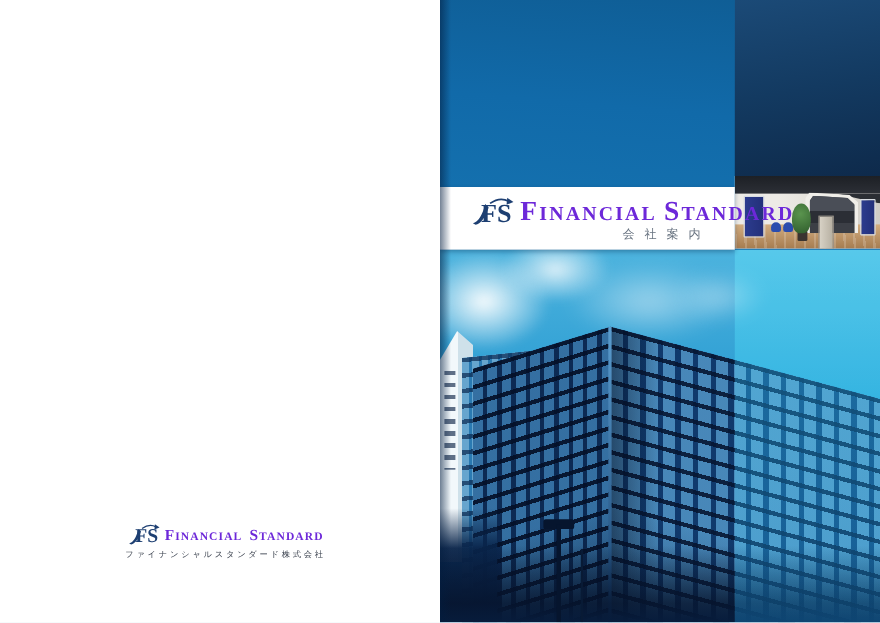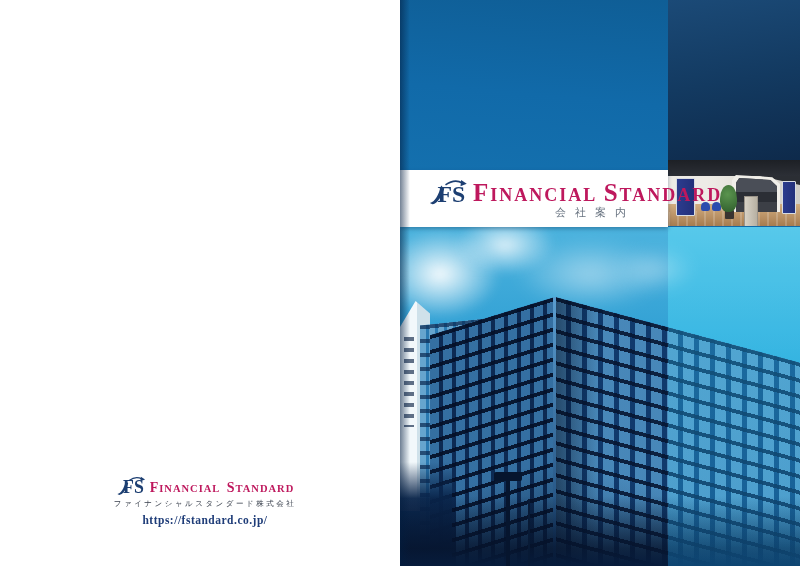--- a/index.html
+++ b/index.html
@@ -6,21 +6,21 @@
   .canvas{position:relative;width:800px;height:566px;background:#ffffff;overflow:hidden;
           font-family:"Liberation Serif",serif;}
   .abs{position:absolute;}
 
   
   .back-cover{position:absolute;left:0;top:0;width:400px;height:566px;background:#ffffff;}
   .company-info-block{position:absolute;left:55px;top:476px;width:300px;text-align:center;}
   .logo-row{display:flex;align-items:center;justify-content:center;gap:4px;}
   .fs-mark{display:inline-block;}
 
-  .brand{color:#be185d;font-family:"Liberation Serif",serif;font-weight:600;white-space:nowrap;}
+  .brand{color:#6d28d9;font-family:"Liberation Serif",serif;font-weight:600;white-space:nowrap;}
   .brand .word{margin-right:.4em;}
   .brand .word:last-child{margin-right:0;}
   .brand-sm{letter-spacing:1px;}
   .brand-sm .cap{font-size:14px;}
   .brand-sm .rest{font-size:10.5px;}
   .brand-lg{letter-spacing:2px;}
   .brand-lg .cap{font-size:25px;}
   .brand-lg .rest{font-size:18px;}
 
   .company-jp{margin-top:2px;font-size:7.5px;letter-spacing:2.5px;color:#39404d;
@@ -111,21 +111,21 @@
   .in-chair{width:9px;height:9px;border-radius:50% 50% 25% 25%;background:#2a4cae;}
   .in-chair1{left:33px;top:42px;}
   .in-chair2{left:44px;top:42px;}
   .in-stand{left:76px;top:36px;width:12px;height:30px;
             background:linear-gradient(90deg,#d8d2c6,#b7b0a2);border:1px solid #9b948a;}
 
   
   .title-band{left:0;top:170px;width:268px;height:57px;background:#ffffff;
               box-shadow:0 2px 4px rgba(0,40,80,.35);}
   .band-logo-row{position:absolute;left:28px;top:9px;display:flex;align-items:center;gap:5px;}
-  .band-subtitle{position:absolute;right:33px;bottom:7px;font-size:11px;letter-spacing:9px;
+  .band-subtitle{position:absolute;right:22px;bottom:7px;font-size:11px;letter-spacing:9px;
                  color:#687380;font-family:"Liberation Sans",sans-serif;}
 
   .spine-shadow{left:0;top:0;width:10px;height:566px;
                 background:linear-gradient(90deg,rgba(2,28,62,.55),rgba(2,28,62,0));}
 </style>
 </head>
 <body>
 
 <div class="canvas">
 
@@ -134,21 +134,20 @@
       <div class="logo-row">
         <svg class="fs-mark" width="30" height="21" viewBox="0 0 64 44" aria-hidden="true">
           <path d="M3 38 C11 36 17 26 21 10 L26 15 C21 30 14 39 7 40 Z" fill="#1d3f72"></path>
           <text x="15" y="36" font-family="Liberation Serif, serif" font-size="38" font-weight="bold" fill="#1d3f72">FS</text>
           <path d="M28 9 C38 2 48 2 55 6" fill="none" stroke="#1d3f72" stroke-width="2.5"></path>
           <path d="M53 1 L62 7 L52 11 Z" fill="#1d3f72"></path>
         </svg>
         <span class="brand brand-sm"><span class="word"><span class="cap">F</span><span class="rest">INANCIAL</span></span><span class="word"><span class="cap">S</span><span class="rest">TANDARD</span></span></span>
       </div>
       <div class="company-jp">ファイナンシャルスタンダード株式会社</div>
-      <div class="company-url">https://fstandard.co.jp/</div>
     </div>
   </section>
 
   <section class="front-cover">
 
     <div class="abs top-block"></div>
     <div class="abs side-block"></div>
 
     <div class="abs building-photo">
       <div class="cloud cloud1"></div>

